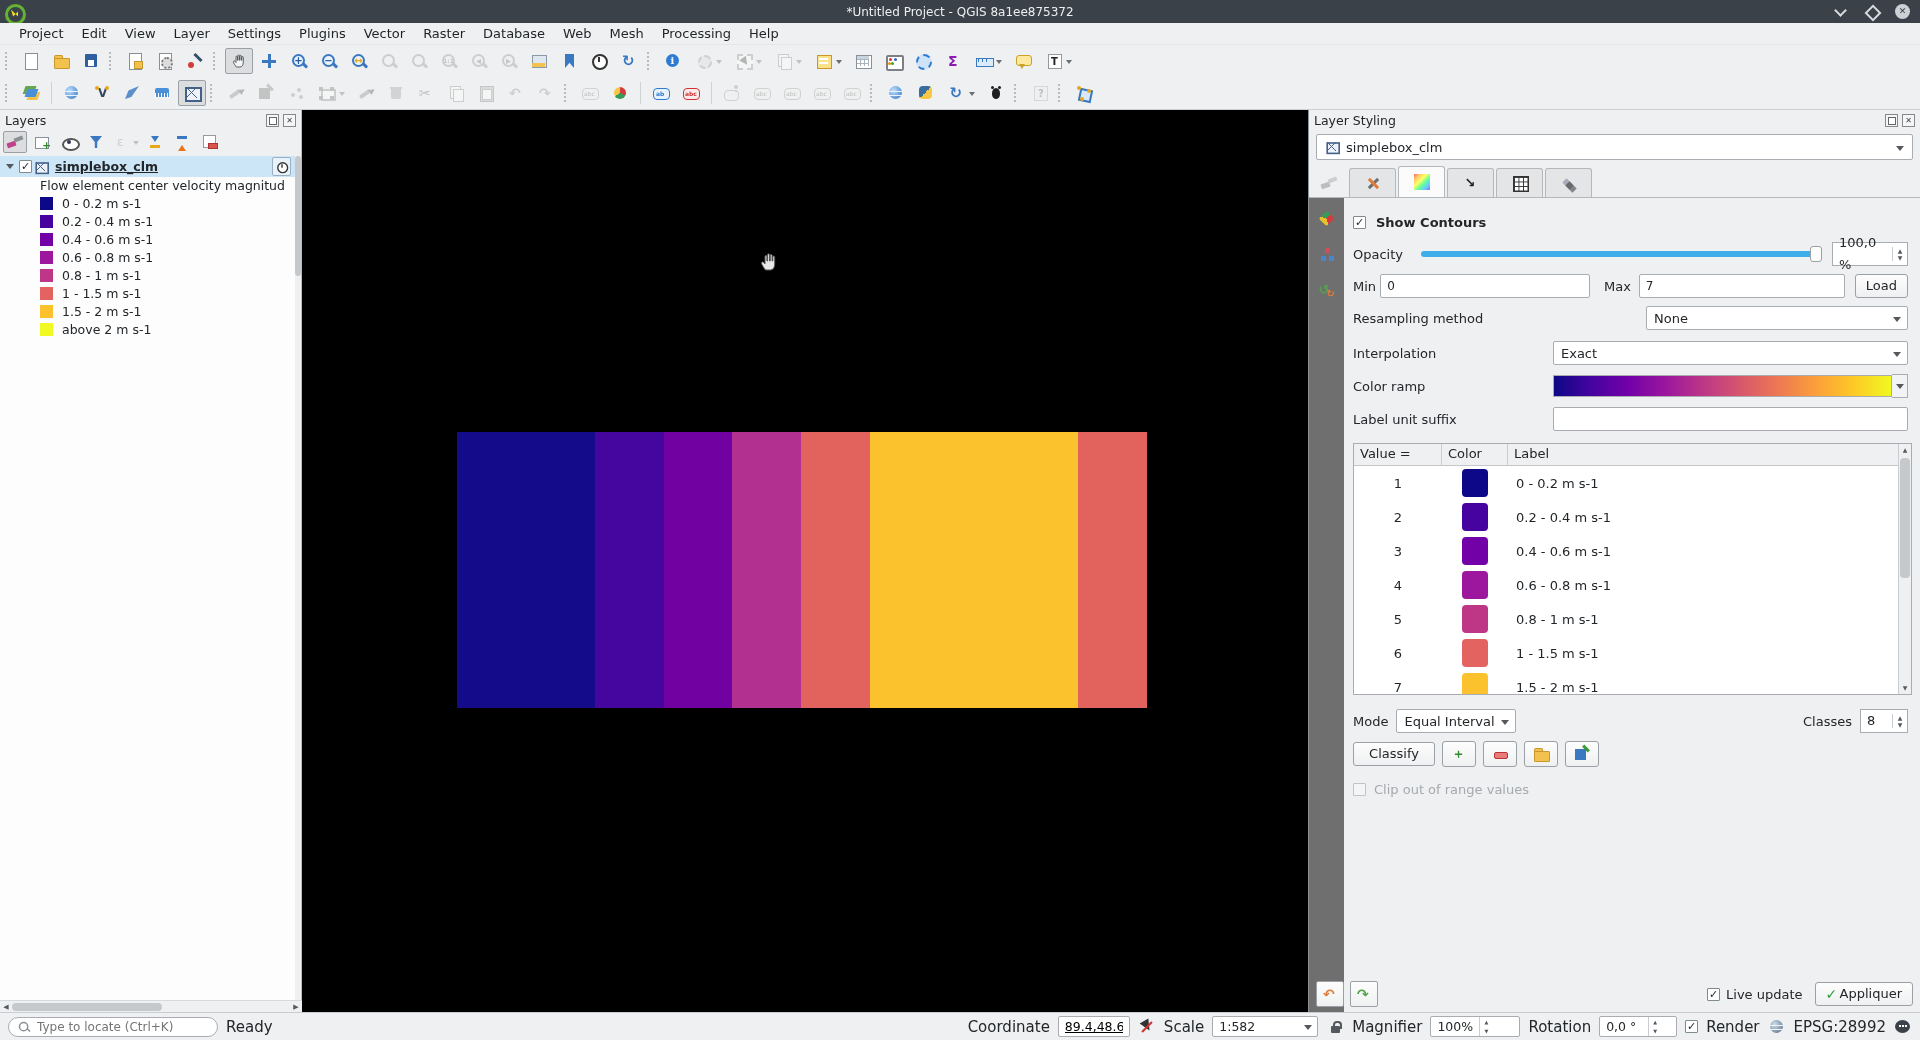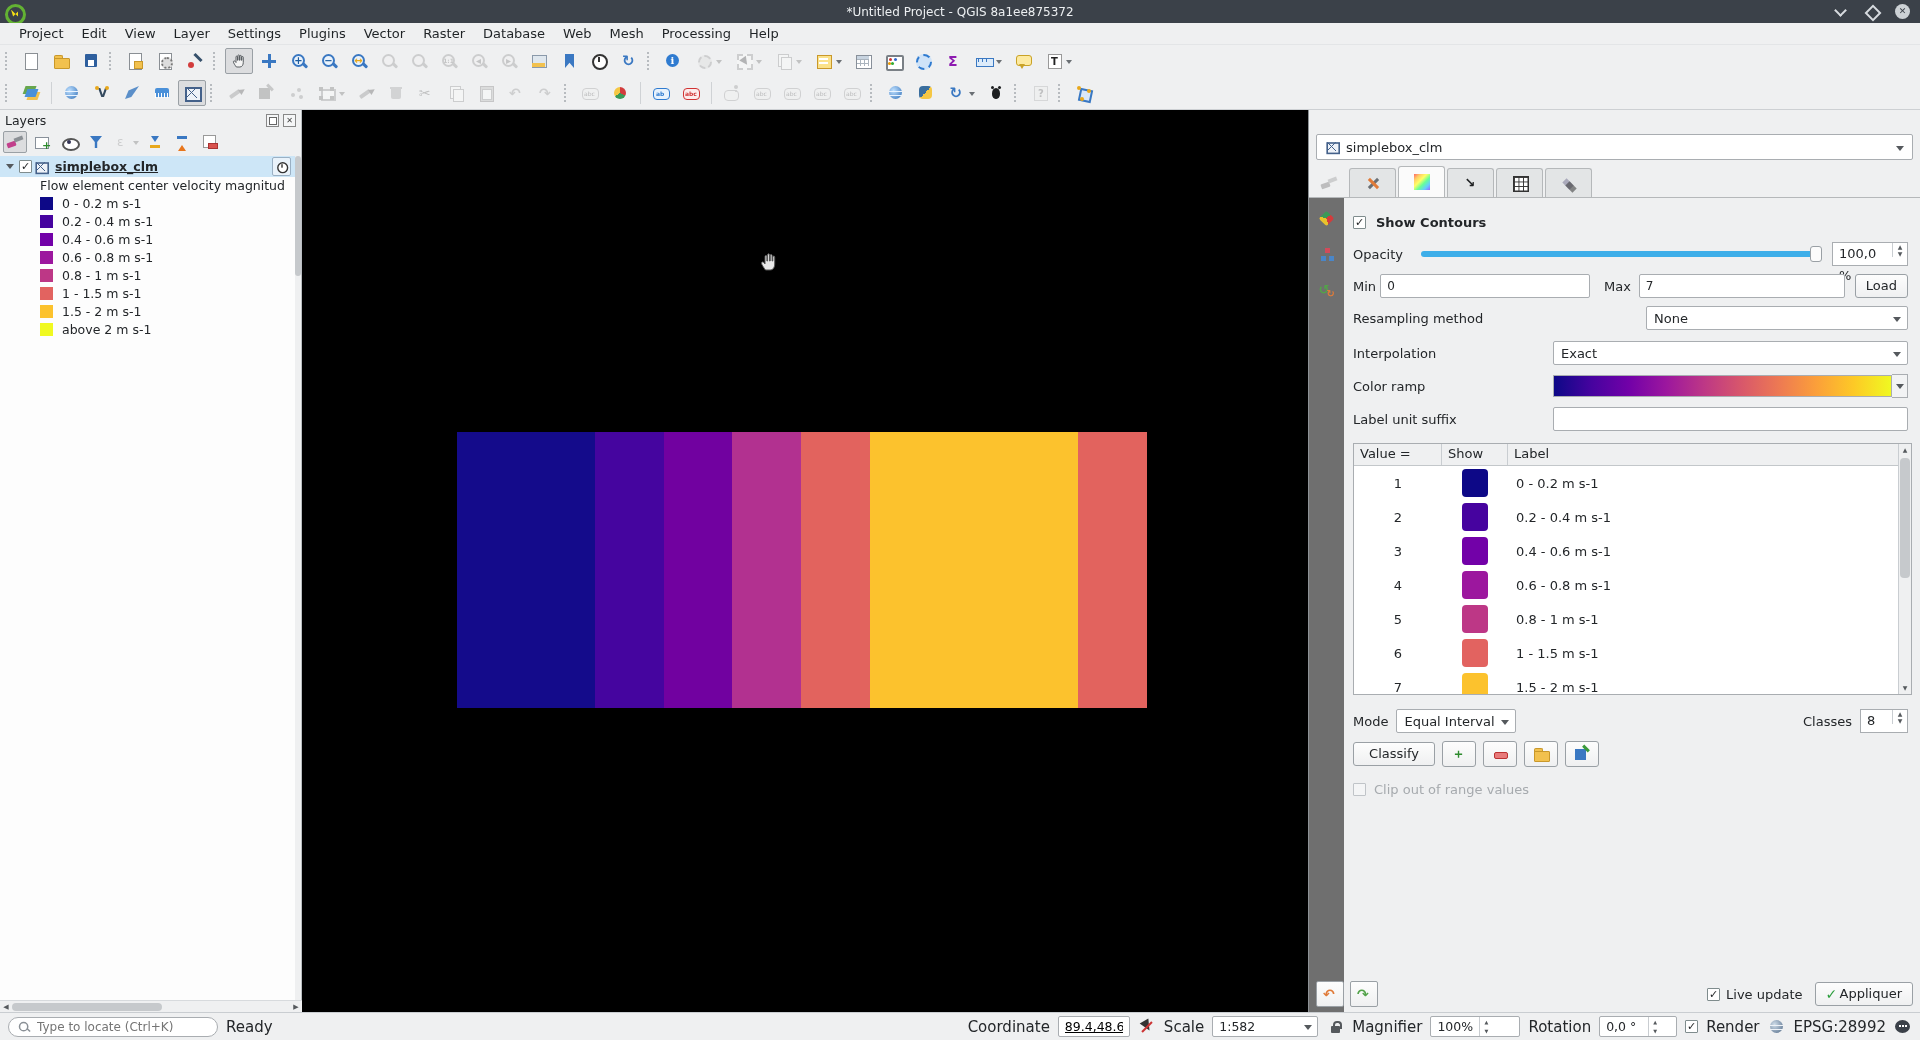--- a/index.html
+++ b/index.html
@@ -162,21 +162,21 @@
 .i-meshsm{transform:scale(.8)}
 
 .cb{width:13px;height:13px;background:#fff;border:1px solid #7f8c8d;border-radius:1px;display:inline-flex;align-items:center;justify-content:center;flex:none}
 .cb.on::after{content:"✓";font:700 11px/11px "DejaVu Sans",sans-serif;color:#1d1f21}
 .cb.off::after{content:""}
 .cb.disb{border-color:#c0c4c8;background:#f4f5f6}
 .inpt{background:#fff;border:1px solid #a9adb1;border-radius:2px;height:24px;padding:0 6px;font:12px/22px "DejaVu Sans",sans-serif;color:#232629}
 .combo{position:relative;background:#fff;border:1px solid #a9adb1;border-radius:2px;height:24px;display:flex;align-items:center;padding:0 20px 0 7px;font-size:13px}
 .combo::after{content:"";position:absolute;right:6px;top:10px;border:4px solid transparent;border-top:5px solid #55595d}
 .btn{background:linear-gradient(#fdfdfd,#eff0f1);border:1px solid #9aa0a5;border-radius:3px;height:24px;padding:0 10px;font:13px/22px "DejaVu Sans",sans-serif;display:inline-flex;align-items:center;justify-content:center}
-.spin{display:flex;background:#fff;border:1px solid #a9adb1;border-radius:0;height:24px;align-items:flex-start}
+.spin{display:flex;background:#fff;border:1px solid #a9adb1;border-radius:0;height:24px;align-items:center}
 .spin .val{flex:1;padding:0 6px;line-height:22px;font-size:13px}
 .spin .arr{width:15px;border-left:1px solid #c9cdd1;display:flex;flex-direction:column}
 .spin .arr span{flex:1;display:flex;align-items:center;justify-content:center;font-size:6px;color:#55595d}
 
 .layers-panel{position:absolute;left:0;top:110px;width:302px;bottom:28px;background:#eff0f1;border-right:1px solid #b9bdc1}
 .panel-head{height:20px;display:flex;align-items:center;padding:0 5px;font-size:12.5px}
 .panel-head .t{flex:1}
 .pw{width:13px;height:13px;border:1px solid #888;background:#f5f6f7;position:relative;margin-left:4px;flex:none}
 .pw-float::after{content:"";position:absolute;left:2px;top:2px;width:6px;height:6px;border:1px solid #666;background:#fff}
 .pw-close::after{content:"✕";position:absolute;left:0;top:0;width:100%;font:8px/11px "DejaVu Sans",sans-serif;text-align:center;color:#444}
@@ -611,20 +611,25 @@
     <span class="band" style="background: rgb(226, 99, 94); width: 10%;"></span>
     <span class="band" style="background: rgb(252, 194, 45); width: 30.1%;"></span>
     <span class="band" style="background: rgb(226, 99, 94); width: 10%;"></span>
   </div>
   <svg class="hand-cursor" viewBox="0 0 24 24">
       <path d="M8.5 20c-1.5-2-4-5.5-4-7 0-1 1.4-1.6 2.2-.6l1.3 1.6V6.5c0-1.3 1.9-1.3 1.9 0V11h.7V4.8c0-1.3 1.9-1.3 1.9 0V11h.7V5.5c0-1.3 1.9-1.3 1.9 0V11h.7V7c0-1.3 1.9-1.3 1.9 0v7c0 3-1.5 6-4.5 6z" fill="#e8e8e8" stroke="#555" stroke-width="1"></path>
     </svg>
 </div>
 
 <div class="styling-panel">
+  <div class="panel-head">
+    <span class="t">Layer Styling</span>
+    <span class="pw pw-float"></span>
+    <span class="pw pw-close"></span>
+  </div>
   <div class="sp-selector">
     <i class="ic i-mesh i-meshsm"></i>
     <span>simplebox_clm</span>
   </div>
   <div class="sp-tabs">
     <span class="sp-brush dis">
         <i class="ic i-brush"></i>
       </span>
     <span class="sp-tab">
         <i class="ic i-wrench"></i>
@@ -700,21 +705,21 @@
       </div>
 
       <div class="row" style="top:209px;height:24px">
         <span class="lab13">Label unit suffix</span>
         <input class="inpt" style="position: absolute; left: 200px; right: 0px;" value="">
       </div>
 
       <div class="ctable">
         <div class="ct-head">
           <div class="ct-c1">Value =</div>
-          <div class="ct-c2">Show</div>
+          <div class="ct-c2">Color</div>
           <div class="ct-c3">Label</div>
         </div>
         <div class="ct-row">
             <span class="v">1</span>
             <span class="c">
               <span class="sw" style="background: rgb(13, 8, 135);"></span>
             </span>
             <span class="l">0 - 0.2 m s-1</span>
           </div>
         <div class="ct-row">

